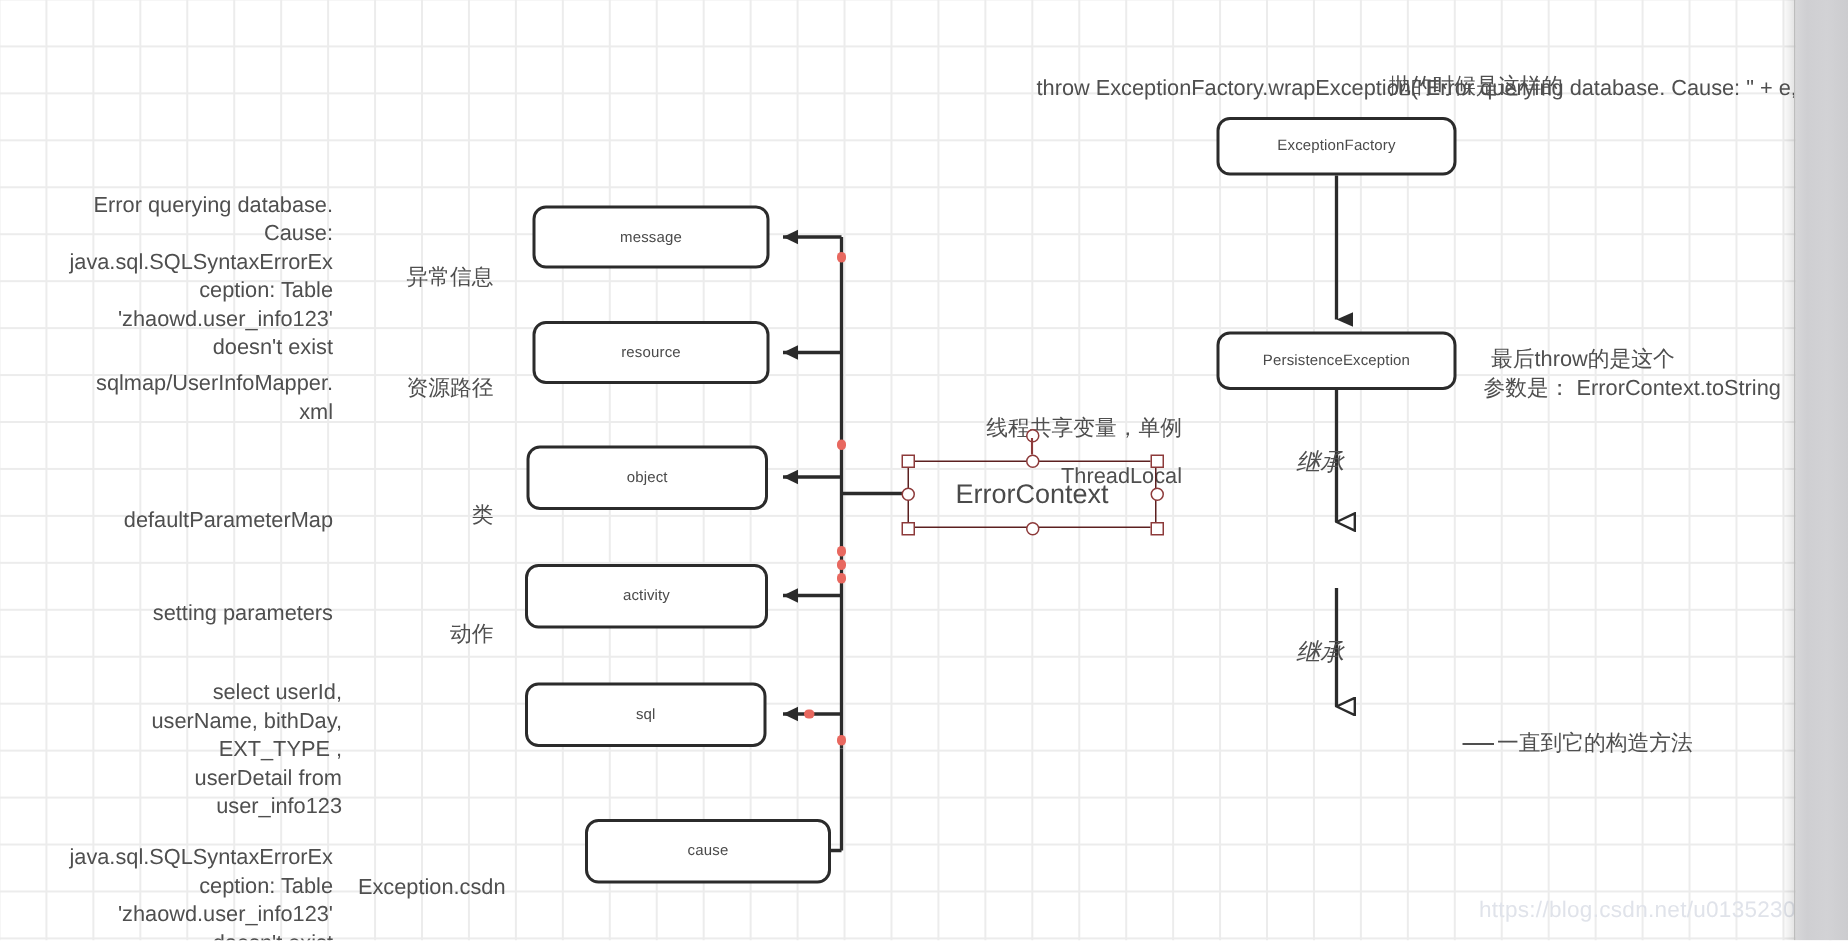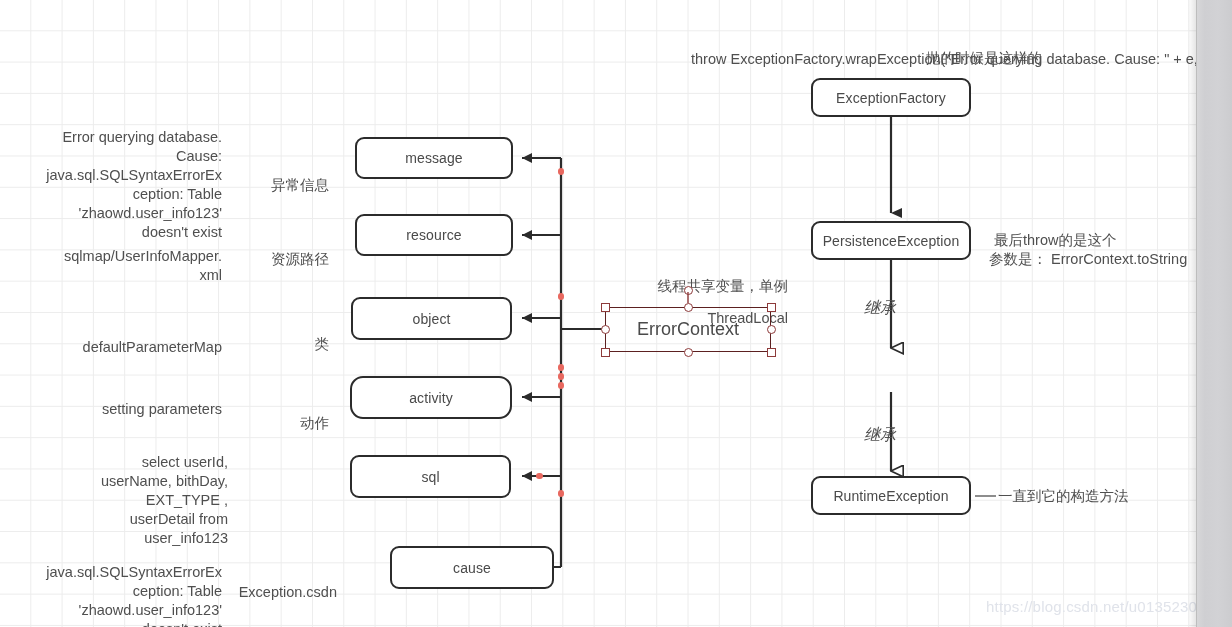--- a/index.html
+++ b/index.html
@@ -47,21 +47,21 @@
   
   .node {
     position: absolute;
     border: 2.2px solid #2b2b2b;
     border-radius: 9px;
     background: #ffffff;
     display: flex;
     align-items: center;
     justify-content: center;
     color: #4a4a4a;
-    font-size: 14px;
+    font-size: 10px;
     letter-spacing: .1px;
     white-space: nowrap;
   }
 
   
   .node-selected {
     position: absolute;
     border: 1.6px solid #5c2020;
     background: transparent;
     display: flex;
@@ -198,21 +198,21 @@
 
   <div class="node" style="left:355px; top:137px; width:158px; height:42px;">
     <span>message</span>
   </div>
   <div class="node" style="left:355px; top:214px; width:158px; height:42px;">
     <span>resource</span>
   </div>
   <div class="node" style="left:351px; top:297px; width:161px; height:43px;">
     <span>object</span>
   </div>
-  <div class="node" style="left:350px; top:376px; width:162px; height:43px;border-radius:13px;">
+  <div class="node" style="left:350px; top:376px; width:162px; height:43px;">
     <span>activity</span>
   </div>
   <div class="node" style="left:350px; top:455px; width:161px; height:43px;">
     <span>sql</span>
   </div>
   <div class="node" style="left:350px; top:546px; width:164px; height:43px;margin-left:40px;">
     <span>cause</span>
   </div>
 
   <div class="label center nowrap" style="left:588px; top:252px; width:200px;">线程共享变量，单例</div>
@@ -238,23 +238,20 @@
 
   <div class="label center nowrap" style="left:742px; top:24px; width:300px;">抛的时候是这样的</div>
   <div class="label nowrap" style="left:691px; top:50px;">throw ExceptionFactory.wrapException("Error querying database.  Cause: " + e, e);</div>
 
   <div class="node" style="left:811px; top:78px; width:160px; height:39px;">
     <span>ExceptionFactory</span>
   </div>
   <div class="node" style="left:811px; top:221px; width:160px; height:39px;">
     <span>PersistenceException</span>
   </div>
-  <div class="node" style="left:811px; top:476px; width:160px; height:39px;">
-    <span>RuntimeException</span>
-  </div>
 
   <div class="edge-label" style="left:864px; top:298px;">继承</div>
   <div class="edge-label" style="left:864px; top:425px;">继承</div>
 
   <div class="label nowrap" style="left:994px; top:231px;">最后throw的是这个</div>
   <div class="label nowrap" style="left:989px; top:250px;">参数是：   ErrorContext.toString</div>
   <div class="label nowrap" style="left:998px; top:487px;">一直到它的构造方法</div>
 
   <div id="watermark">https://blog.csdn.net/u013523089</div>
 

